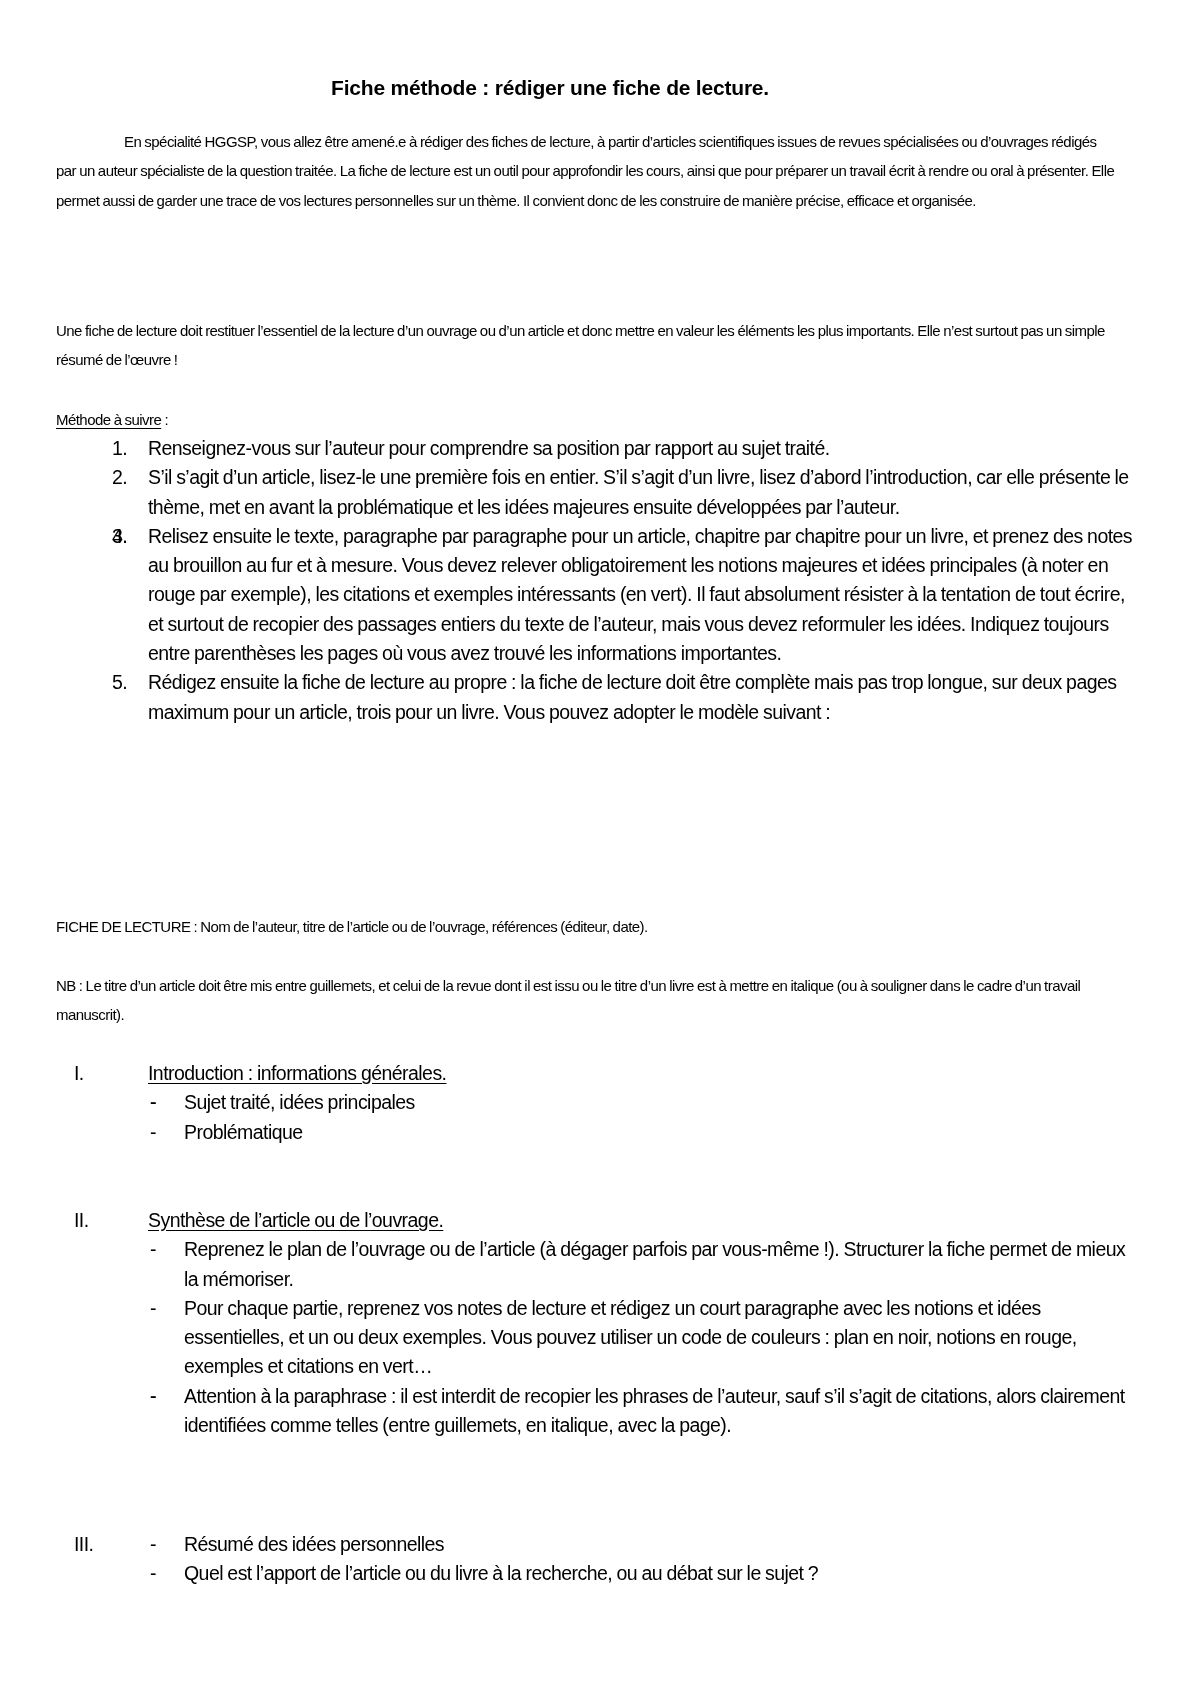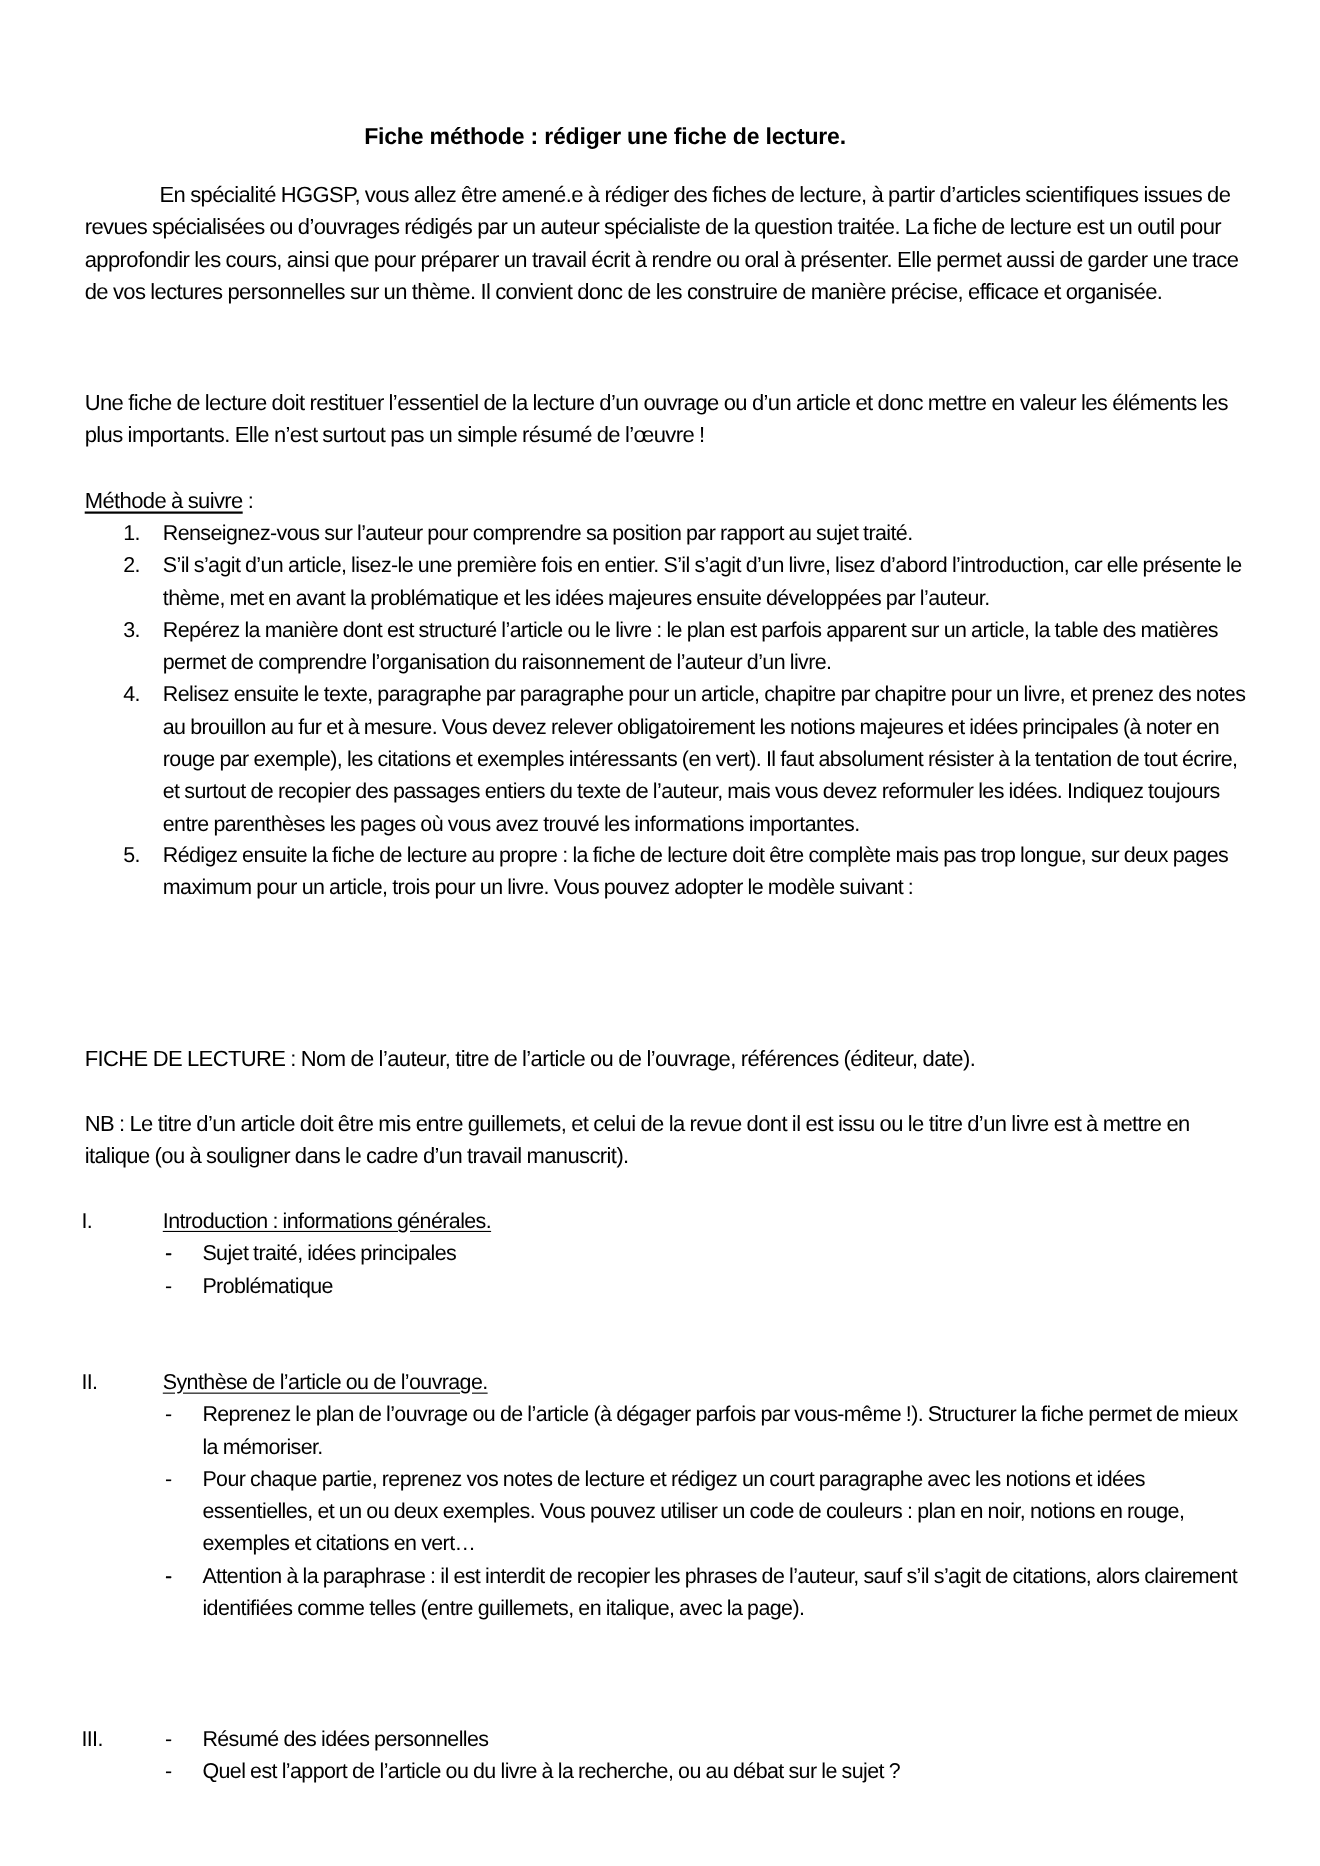--- a/index.html
+++ b/index.html
@@ -1,21 +1,21 @@
 <!DOCTYPE html>
 <html><head>
   <meta charset="utf-8">
   <style>
     html, body { margin: 0; padding: 0; background: #ffffff; }
     body { width: 1200px; height: 1696px; position: relative; overflow: hidden;
       font-family: "Liberation Sans Narrow", "Liberation Sans", sans-serif; color: #000; }
-    .page { position: absolute; left: 0; top: 0; width: 1200px; height: 1192px; margin-top: 37px; }
+    .page { position: absolute; left: 0; top: 0; width: 1200px; height: 1192px; }
     .title { position: absolute; left: 0; width: 1100px; top: 76px; text-align: center;
       font-weight: bold; font-size: 21px; letter-spacing: -0.2px; }
-    .para { position: absolute; left: 77px; width: 1060px; font-size: 20px; line-height: 29.3px;
+    .para { position: absolute; left: 56px; width: 1060px; font-size: 15px; line-height: 29.3px;
       letter-spacing: -0.55px; word-spacing: -0.5px; }
     .para .indent { display: inline-block; width: 68px; }
     .u { text-decoration: underline; text-underline-offset: 3px; }
     .ol { position: absolute; left: 74px; width: 1060px; margin: 0; padding: 0; list-style: none;
       font-size: 19.5px; line-height: 29.3px; letter-spacing: -0.55px; word-spacing: -0.5px; }
     .ol li { position: relative; padding-left: 74px; }
     .ol li .num { position: absolute; left: 38px; top: 0; }
     .sec { position: absolute; left: 74px; width: 1060px; font-size: 19.5px; line-height: 29.3px;
       letter-spacing: -0.55px; word-spacing: -0.5px; }
     .sec .roman { position: absolute; left: 0; top: 0; }
@@ -33,21 +33,21 @@
 
   <div class="para" style="top:127px;"><span class="indent"></span><span>En spécialité HGGSP, vous allez être amené.e à rédiger des fiches de lecture, à partir d’articles scientifiques issues de revues spécialisées ou d’ouvrages rédigés par un auteur spécialiste de la question traitée. La fiche de lecture est un outil pour approfondir les cours, ainsi que pour préparer un travail écrit à rendre ou oral à présenter. Elle permet aussi de garder une trace de vos lectures personnelles sur un thème. Il convient donc de les construire de manière précise, efficace et organisée.</span></div>
 
   <div class="para" style="top:405px;"><span class="u">Méthode à suivre</span><span> :</span></div>
 
   <div class="para" style="top:316px;">Une fiche de lecture doit restituer l’essentiel de la lecture d’un ouvrage ou d’un article et donc mettre en valeur les éléments les plus importants. Elle n’est surtout pas un simple résumé de l’œuvre !</div>
 
   <ol class="ol" style="top:434px;">
     <li><span class="num">1.</span><span>Renseignez-vous sur l’auteur pour comprendre sa position par rapport au sujet traité.</span></li>
     <li><span class="num">2.</span><span>S’il s’agit d’un article, lisez-le une première fois en entier. S’il s’agit d’un livre, lisez d’abord l’introduction, car elle présente le thème, met en avant la problématique et les idées majeures ensuite développées par l’auteur.</span></li>
-    <li><span class="num">3.</span><span>Repérez la manière dont est structuré l’article ou le livre : le plan est parfois apparent sur un article, la table des matières permet de comprendre l’organisation du raisonnement de l’auteur d’un livre.</span></li>
+    <li><span class="num">3.</span></li>
     <li><span class="num">4.</span><span>Relisez ensuite le texte, paragraphe par paragraphe pour un article, chapitre par chapitre pour un livre, et prenez des notes au brouillon au fur et à mesure. Vous devez relever obligatoirement les notions majeures et idées principales (à noter en rouge par exemple), les citations et exemples intéressants (en vert). Il faut absolument résister à la tentation de tout écrire, et surtout de recopier des passages entiers du texte de l’auteur, mais vous devez reformuler les idées. Indiquez toujours entre parenthèses les pages où vous avez trouvé les informations importantes.</span></li>
     <li><span class="num">5.</span><span>Rédigez ensuite la fiche de lecture au propre : la fiche de lecture doit être complète mais pas trop longue, sur deux pages maximum pour un article, trois pour un livre. Vous pouvez adopter le modèle suivant :</span></li>
   </ol>
 
   <div class="para" style="top:971px;">NB : Le titre d’un article doit être mis entre guillemets, et celui de la revue dont il est issu ou le titre d’un livre est à mettre en italique (ou à souligner dans le cadre d’un travail manuscrit).</div>
 
   <div class="para" style="top:912px;">FICHE DE LECTURE : Nom de l’auteur, titre de l’article ou de l’ouvrage, références (éditeur, date).</div>
 
   <div class="sec" style="top:1059px;">
     <span class="roman">I.</span>

